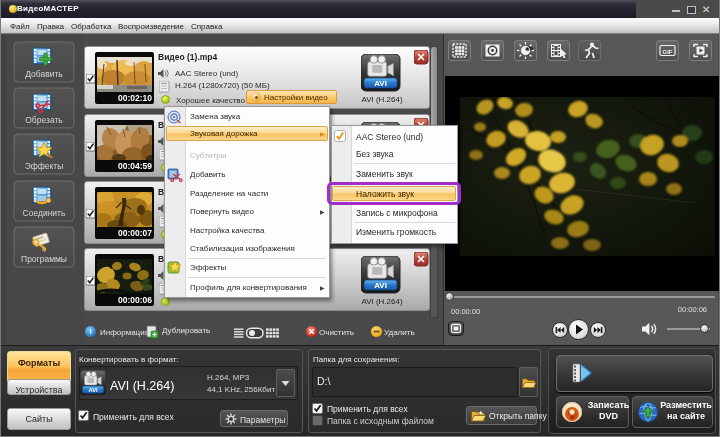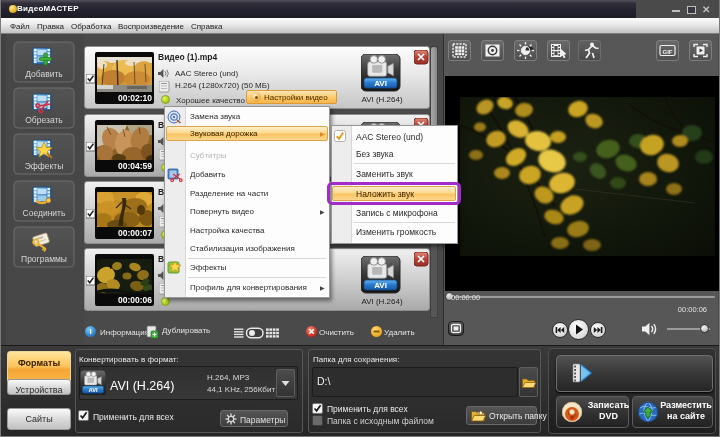--- a/index.html
+++ b/index.html
@@ -534,21 +534,21 @@
         <ellipse cx="188" cy="82" rx="9" ry="7" fill="#a8841a"></ellipse>
         <ellipse cx="214" cy="92" rx="8" ry="6" fill="#8e7016"></ellipse>
         <ellipse cx="220" cy="44" rx="8" ry="6" fill="#b08c1c"></ellipse>
       </g>
     </g>
     <line x1="115" y1="92" x2="235" y2="106" stroke="#55554a" stroke-width="0.6" opacity="0.5"></line>
   </svg>
 
   <div class="abs" style="left:5px;top:262px;width:266px;height:2px;background:#9a9a9a;border-radius:1px;"></div>
   <div class="abs" style="left:1px;top:258px;width:9px;height:9px;border-radius:50%;background:radial-gradient(circle at 38% 32%,#eee,#aaa 70%,#888);border:1px solid #3a3a3a;"></div>
-  <div class="abs" style="left:7px;top:259px;font-size:7.5px;color:#e0e0e0;">00:00:00</div>
+  <div class="abs" style="left:7px;top:273px;font-size:7.5px;color:#e0e0e0;">00:00:00</div>
   <div class="abs" style="right:11px;top:271px;font-size:7.5px;color:#e0e0e0;">00:00:06</div>
 
   <div class="abs" style="left:4px;top:287px;width:16px;height:15px;border:1px solid #1e1e1e;border-radius:4px;background:linear-gradient(#5e5e5e,#3a3a3a);"></div>
   <svg class="abs" style="left:4px;top:287px;" width="16" height="15">
     <rect x="3.5" y="3.5" width="9" height="8" rx="1.5" fill="none" stroke="#f0f0f0" stroke-width="1.3"></rect>
     <rect x="5.5" y="5.5" width="5" height="4" fill="#f0f0f0"></rect>
   </svg>
   <div class="abs" style="left:108px;top:288px;width:16px;height:16px;border-radius:50%;background:radial-gradient(circle at 40% 32%,#fdfdfd,#d2d2d2 75%,#aaa);border:1px solid #2e2e2e;"></div>
   <svg class="abs" style="left:108px;top:288px;" width="16" height="16">
     <path d="M12.2,5 L8.8,8 L12.2,11 Z" fill="#1a1a1a"></path>

